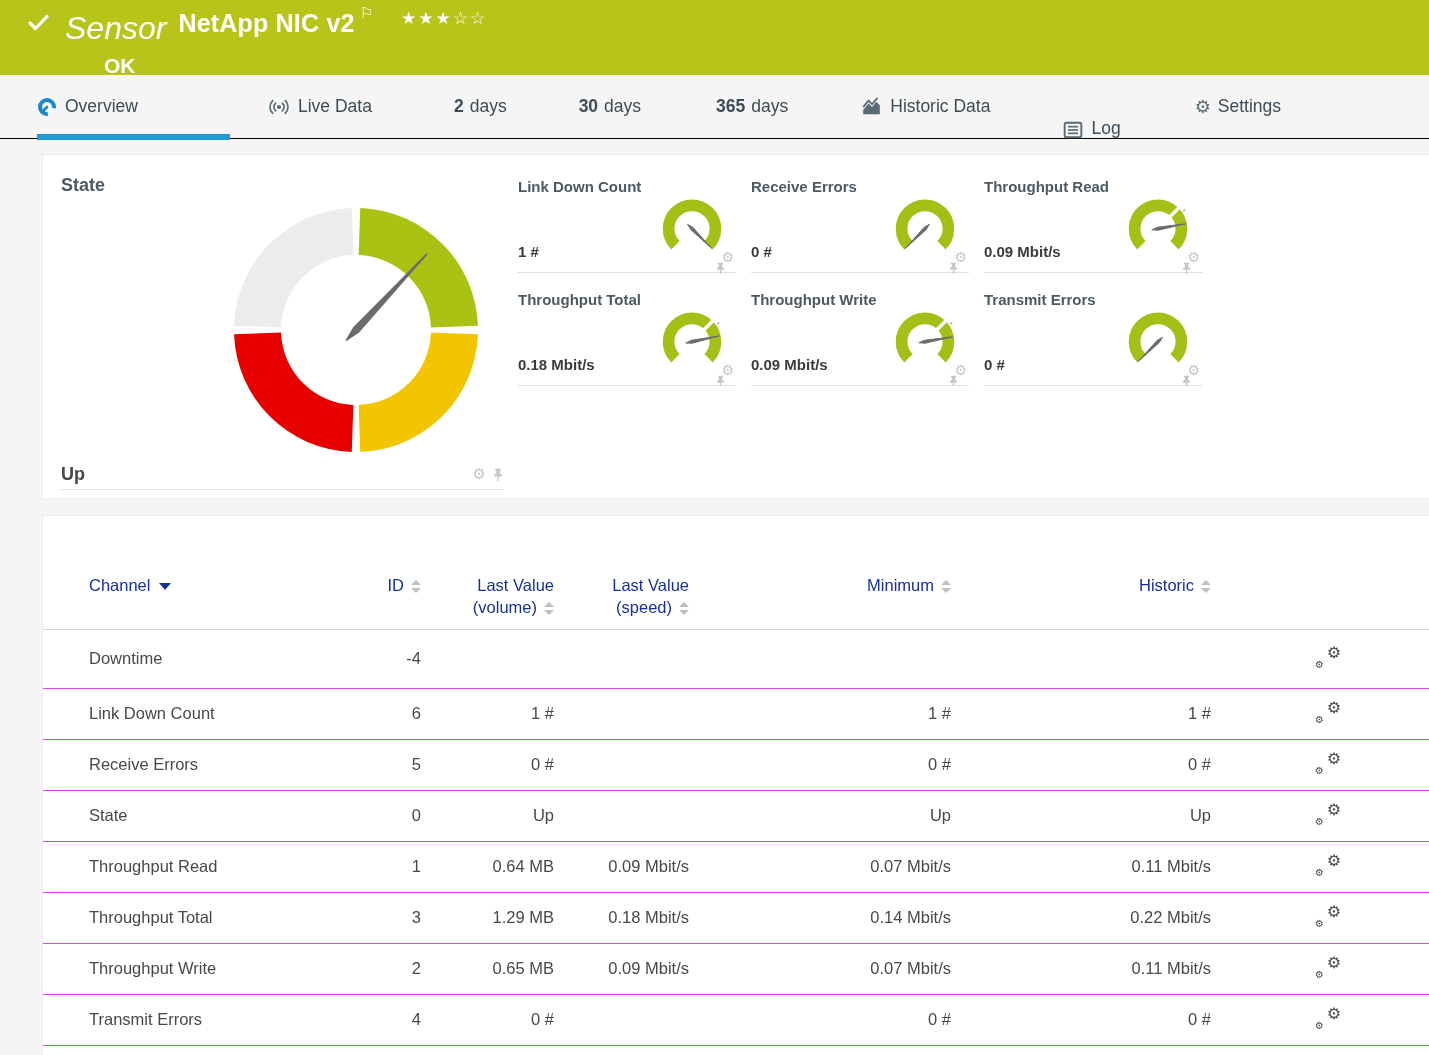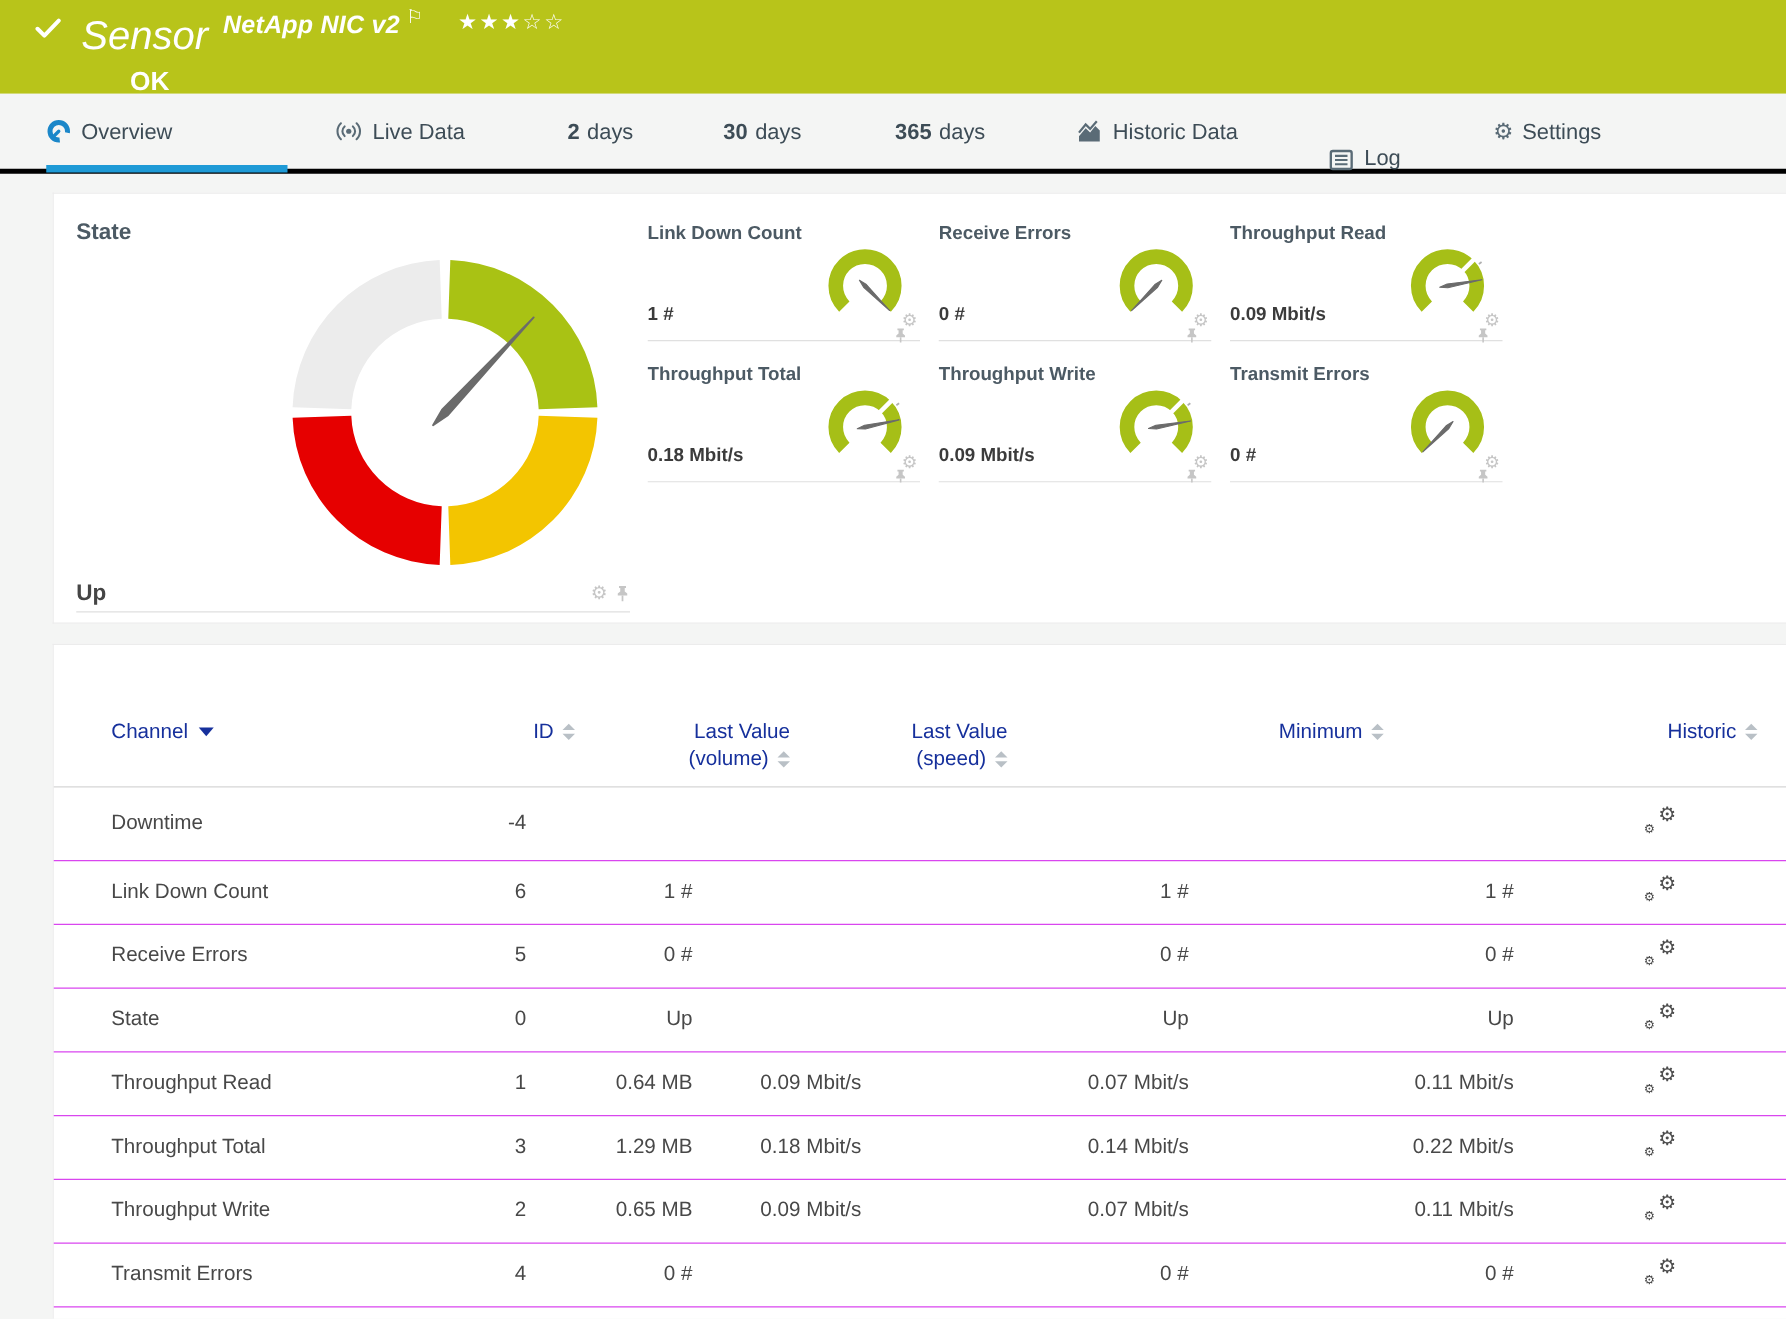--- a/index.html
+++ b/index.html
@@ -4,27 +4,27 @@
 <style>
   * { margin:0; padding:0; box-sizing:border-box; }
   html,body { width:1429px; height:1055px; overflow:hidden; }
   body { font-family:"Liberation Sans","DejaVu Sans",sans-serif; background:#f4f5f4; color:#484848; }
 
   
   .titlebar { height:75px; background:#b8c41a; color:#fff; padding:6px 0 0 28px; }
   .title-row { display:flex; align-items:flex-start; }
   .check-icon { margin-top:8px; }
   .kind { font-style:italic; font-size:32px; font-weight:400; margin:4px 0 0 16px; }
-  .sensor-name { font-size:20px; font-weight:700; margin:3px 0 0 12px; letter-spacing:.2px;font-style:italic; }
+  .sensor-name { font-size:25px; font-weight:700; margin:3px 0 0 12px; letter-spacing:.2px; }
   .flag-icon { font-family:"DejaVu Sans",sans-serif; font-size:15px; margin:0 0 0 5px; position:relative; top:-2px; cursor:pointer; }
   .stars { font-family:"DejaVu Sans",sans-serif; font-size:17px; letter-spacing:2px; margin:2px 0 0 28px; cursor:pointer; }
   .status-ok { font-size:21px; font-weight:700; margin:7px 0 0 76px; }
 
   
-  .tabs-row { display:flex; align-items:center; height:64px; margin:0; padding-left:37px; border-bottom:4px solid #000000; background:#f4f5f4; }
+  .tabs-row { display:flex; align-items:center; height:64px; margin:0; padding-left:37px; border-bottom:1px solid #000000; background:#f4f5f4; }
   .tab { position:relative; display:flex; align-items:center; height:64px; font-size:17.5px; color:#3d4c56; cursor:pointer; white-space:nowrap; }
   .tab .ticon { display:inline-flex; margin-right:8px; }
   .tab .num { font-weight:700; margin-right:6px; }
   .tab.active::after { content:""; position:absolute; left:0; right:0; bottom:-1px; height:6px; background:#1e9ad6; }
   .gear { font-family:"DejaVu Sans",sans-serif; font-style:normal; }
   .tab .gear { font-size:18px; color:#5a6b76; margin-right:7px; }
 
   
   .card { position:relative; background:#fff; border:1px solid #ececec; border-right:none; margin-left:42px; }
   .card.gauges { height:345px; margin-top:15px; }
@@ -44,21 +44,21 @@
   .mini-panel { position:relative; width:218px; height:95px; border-bottom:1px solid #e0e0e0; }
   .mini-title { font-size:15px; font-weight:700; color:#4c5a64; }
   .mini-panel svg { position:absolute; right:8px; top:12px; }
   .mini-value { position:absolute; left:0; bottom:12px; font-size:15px; font-weight:700; color:#3b3b3b; }
   .mini-icons { position:absolute; right:2px; bottom:8px; display:flex; align-items:center; gap:5px; cursor:pointer; }
   .mini-icons .gear { font-size:14px; color:#c6c6c6; line-height:1; }
 
   
   .chan-table { padding-top:58px; }
   .trow { display:grid; grid-template-columns:250px 82px 133px 135px 262px 260px 130px 1fr; padding-left:46px; align-items:center; }
-  .thead { border-bottom:1px solid #d6d6d6; padding-bottom:10px; align-items:flex-start;gap:39px; }
+  .thead { border-bottom:1px solid #d6d6d6; padding-bottom:10px; align-items:flex-start; }
   .th { color:#16309c; font-size:16.5px; line-height:1.35; cursor:pointer; }
   .th.r, .cell.r { text-align:right; }
   .sort { display:inline-flex; flex-direction:column; gap:3px; margin-left:7px; vertical-align:middle; }
   .sort i { display:block; width:0; height:0; border-left:5px solid transparent; border-right:5px solid transparent; }
   .sort .up { border-bottom:5px solid #b9c0c6; }
   .sort .dn { border-top:5px solid #b9c0c6; }
   .chan-caret { display:inline-block; width:0; height:0; border-left:6px solid transparent; border-right:6px solid transparent; border-top:7px solid #16309c; margin-left:9px; vertical-align:middle; }
   .tbody .trow { height:51px; border-bottom:1px solid #d946ef; font-size:16.5px; color:#484848; }
   .tbody .trow:first-child { height:59px; }
   .gearcell { text-align:right; padding-right:0; }

